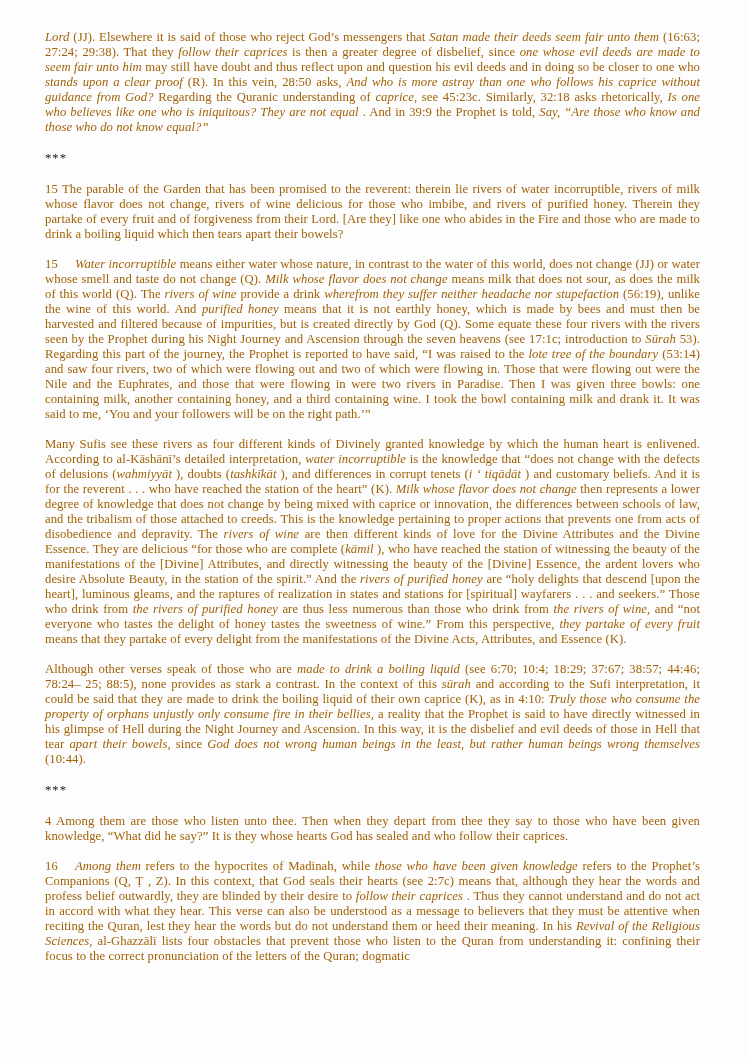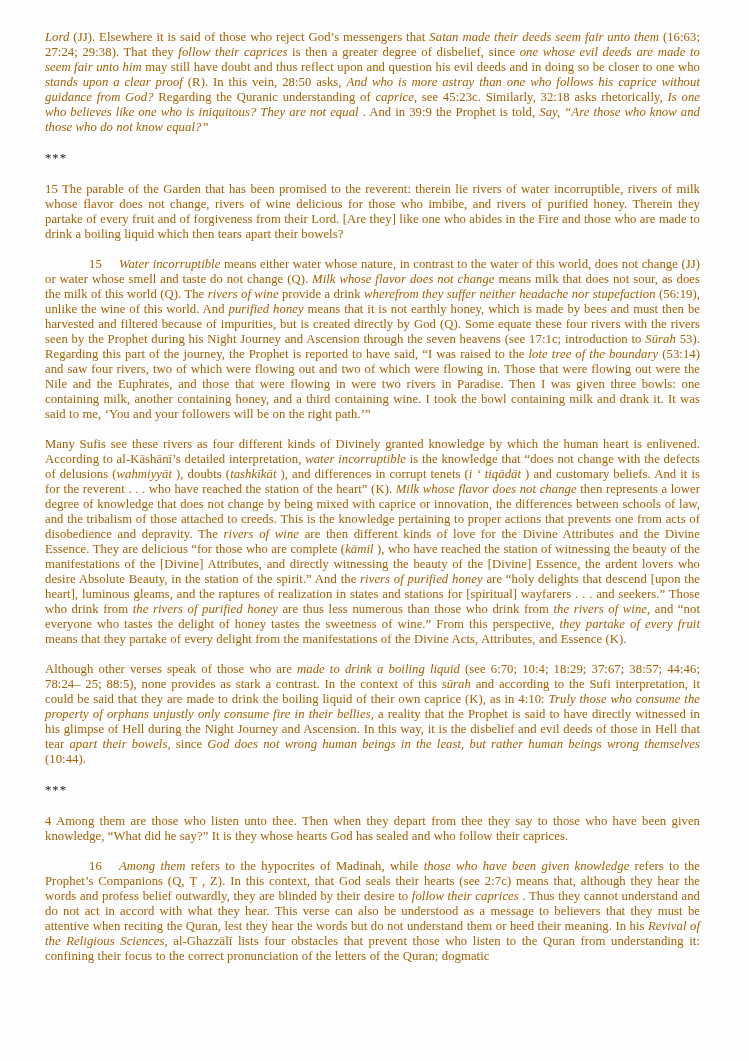--- a/index.html
+++ b/index.html
@@ -41,21 +41,20 @@
     font-size: 12.7px;
     line-height: 16.05px;
     letter-spacing: 0.08em;
     color: #141414;
     margin: 0;
   }
   i, em { font-style: italic; }
   .cnum {
     display: inline-block;
     min-width: 30px;
-    margin-left: 44px;
   }
   .no-just { text-align: left; }
 </style>
 </head>
 <body>
 
 <div class="page">
 
   <p class="body-text para"><i>Lord</i><span> (JJ). Elsewhere it is said of those who reject God’s messengers that </span><i>Satan made their deeds seem fair unto them</i><span> (16:63; 27:24; 29:38). That they </span><i>follow their caprices</i><span> is then a greater degree of disbelief, since </span><i>one whose evil deeds are made to seem fair unto him</i><span> may still have doubt and thus reflect upon and question his evil deeds and in doing so be closer to one who </span><i>stands upon a clear proof</i><span> (R). In this vein, 28:50 asks, </span><i>And who is more astray than one who follows his caprice without guidance from God?</i><span> Regarding the Quranic understanding of </span><i>caprice,</i><span> see 45:23c. Similarly, 32:18 asks rhetorically, </span><i>Is one who believes like one who is iniquitous? They are not equal</i><span> . And in 39:9 the Prophet is told, </span><i>Say, “Are those who know and those who do not know equal?”</i></p>
 

